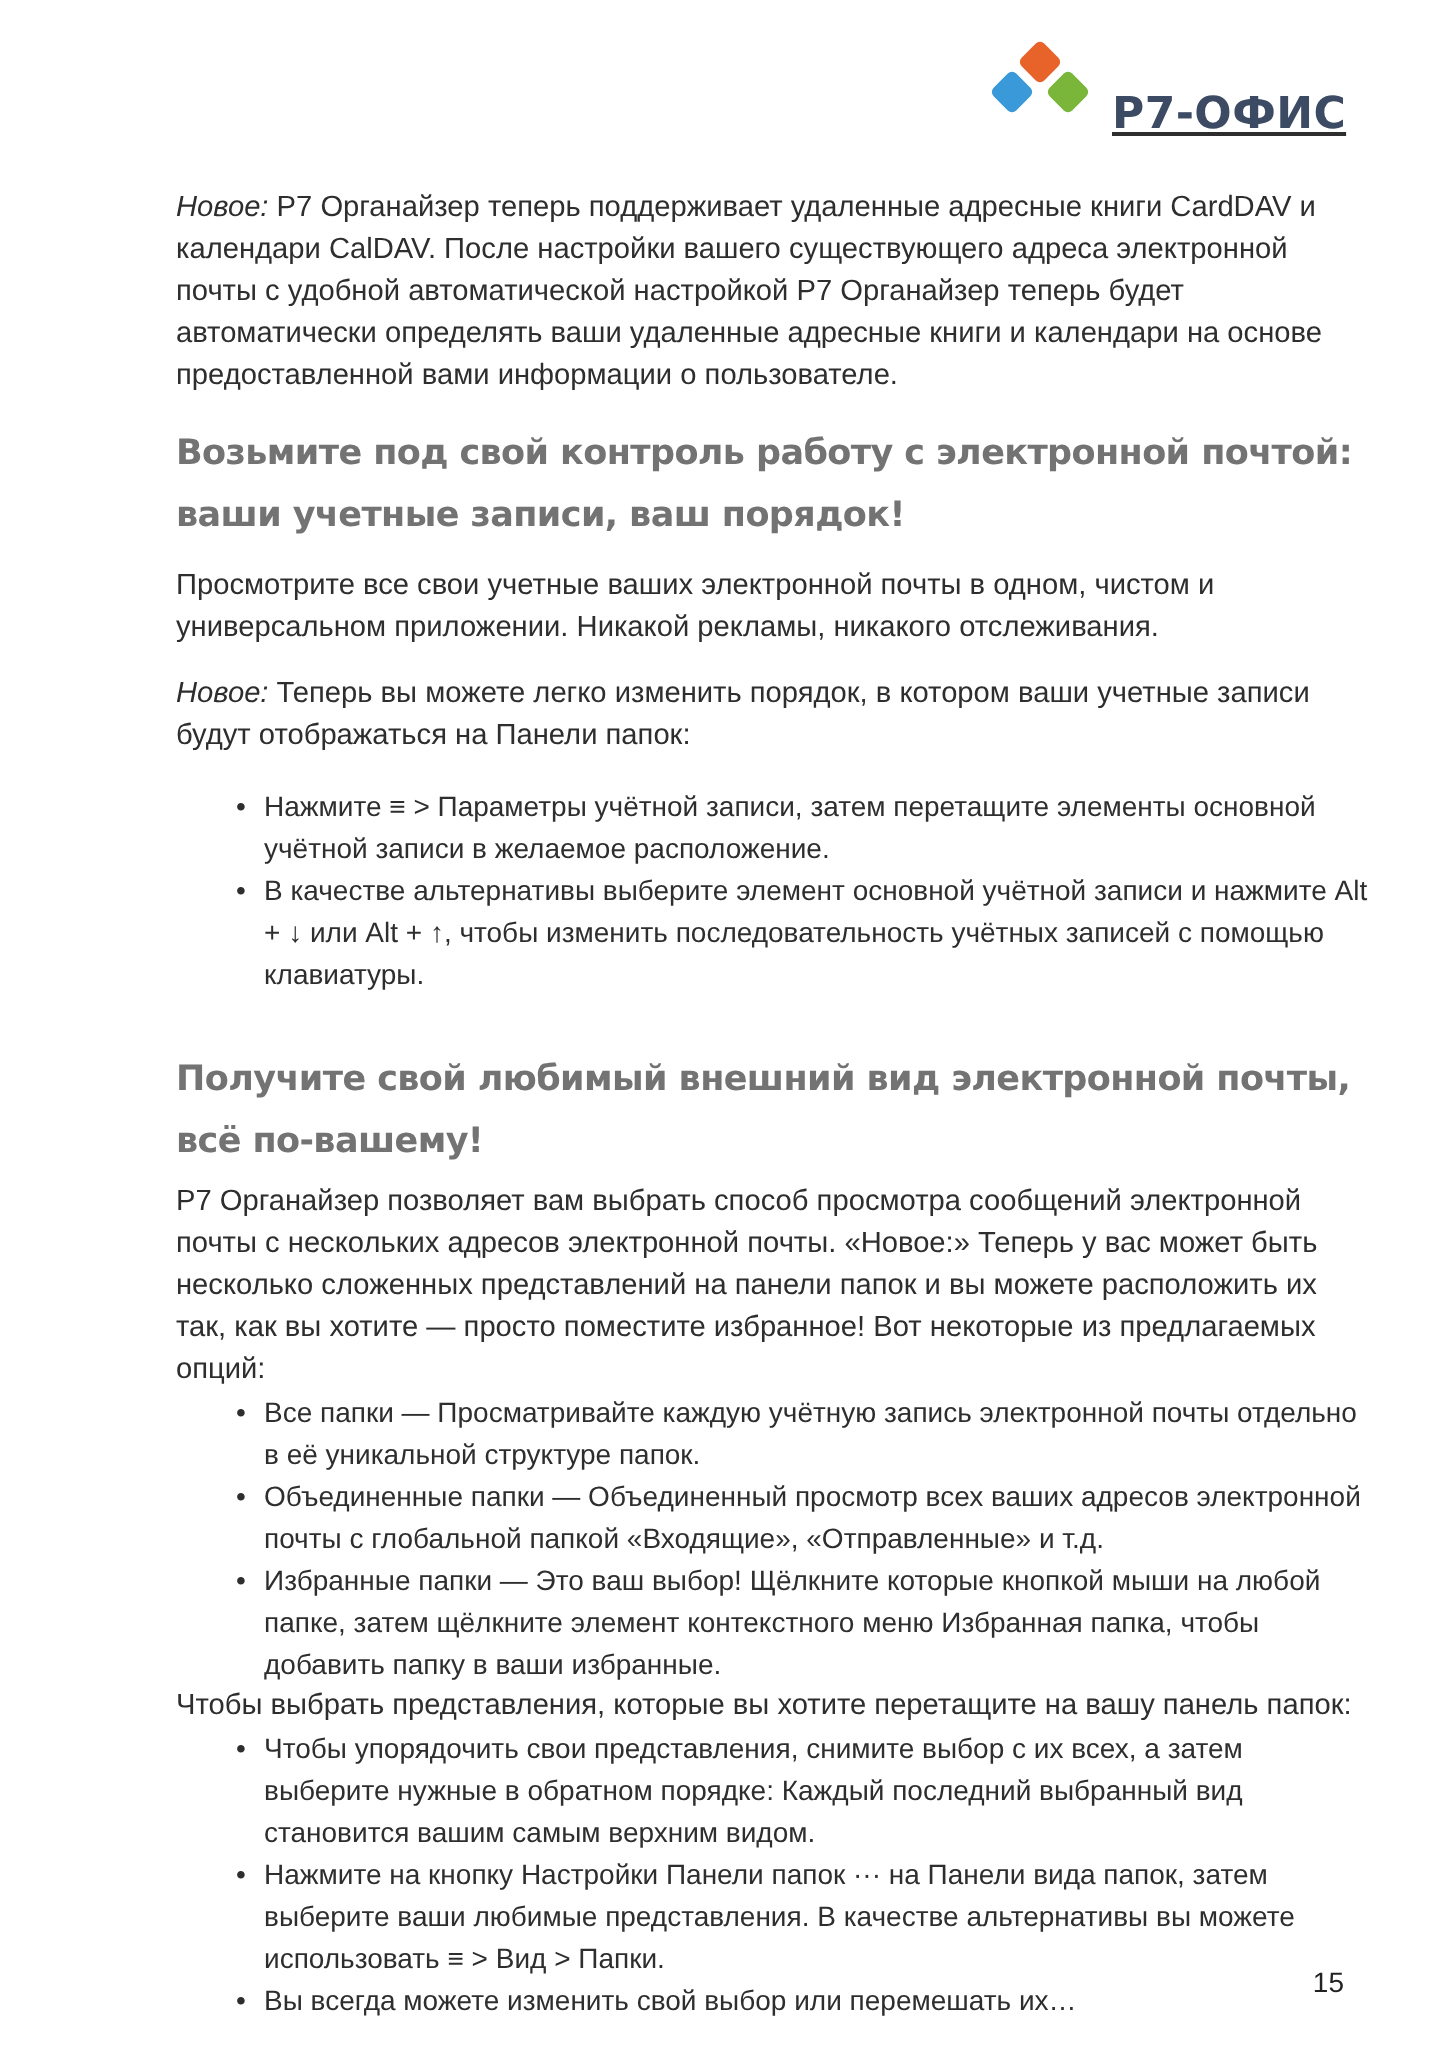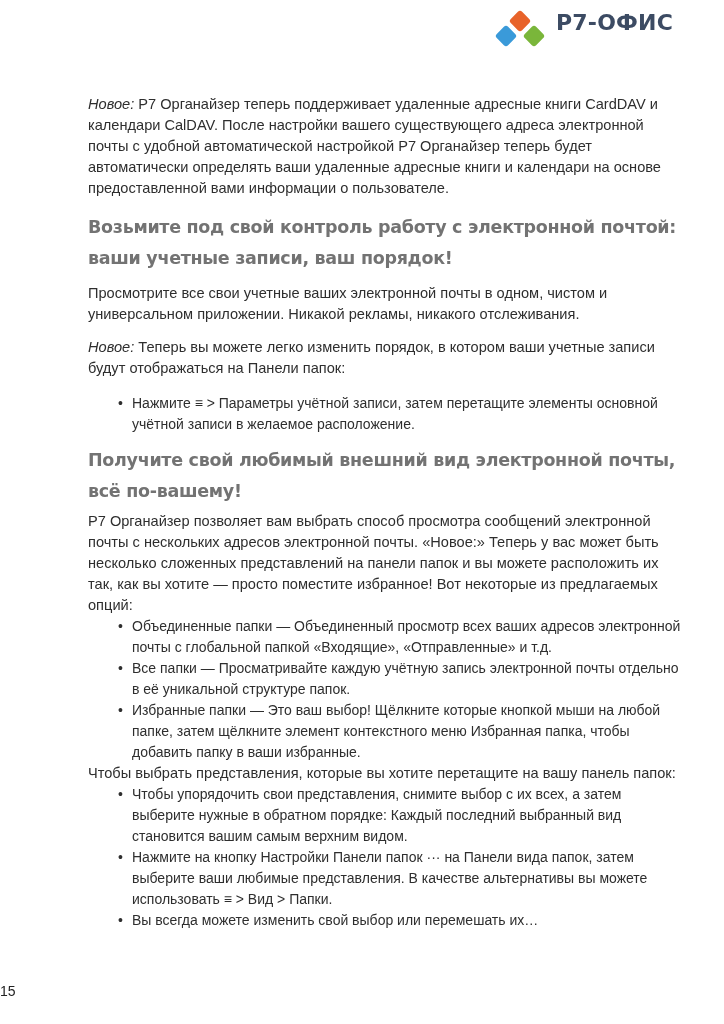--- a/index.html
+++ b/index.html
@@ -1,31 +1,31 @@
 <!DOCTYPE html>
 <html><head>
 <meta charset="utf-8">
 <style>
   html, body { margin: 0; padding: 0; background: #ffffff; }
   body { width: 724px; height: 1024px; position: relative; overflow: hidden;
          font-family: "Liberation Sans", sans-serif; color: #2e2e2e; }
   .logo { position: absolute; left: 490px; top: 10px; width: 190px; height: 60px;
-          display: flex; align-items: flex-start; }
+          display: flex; align-items: flex-end; text-decoration: underline; }
   .logo svg { width: 60px; height: 50px; }
   .logo-text { font-family: "DejaVu Sans", sans-serif; font-weight: bold; font-size: 22px;
                color: #3c4b63; margin-left: 6px; letter-spacing: 0.2px; }
   .content { position: absolute; left: 88px; top: 94px; width: 596px; }
   p { margin: 0; font-size: 14.6px; line-height: 21px; }
   .b { font-weight: normal; font-style: italic; }
   h2 { margin: 0; font-family: "DejaVu Sans", sans-serif; font-weight: bold;
        font-size: 17.5px; line-height: 31px; color: #737373; letter-spacing: -0.3px; }
   ul { margin: 0; padding: 0; list-style: none; }
   li { position: relative; padding-left: 44px; font-size: 14px; line-height: 21px; }
   li::before { content: "\2022"; position: absolute; left: 30px; top: 0; font-size: 14px; }
-  .page-num { position: absolute; left: 0; width: 672px; top: 983px; text-align: left;
+  .page-num { position: absolute; left: 0; width: 672px; top: 983px; text-align: right;
               font-size: 14px; color: #222; }
 </style>
 </head>
 <body>
 
 <div class="logo">
   <svg viewBox="0 0 60 50">
     <rect x="22" y="3" width="16" height="16" rx="3" transform="rotate(45 30 11)" fill="#e8632a"></rect>
     <rect x="8" y="18" width="16" height="16" rx="3" transform="rotate(45 16 26)" fill="#3a9ad9"></rect>
     <rect x="36" y="18" width="16" height="16" rx="3" transform="rotate(45 44 26)" fill="#7ab63a"></rect>
@@ -34,27 +34,28 @@
 </div>
 
 <div class="content">
   <p><span class="b">Новое:</span><span> Р7 Органайзер теперь поддерживает удаленные адресные книги CardDAV и календари CalDAV. После настройки вашего существующего адреса электронной почты с удобной автоматической настройкой Р7 Органайзер теперь будет автоматически определять ваши удаленные адресные книги и календари на основе предоставленной вами информации о пользователе.</span></p>
 
   <h2 style="margin-top:13px;">Возьмите под свой контроль работу с электронной почтой: ваши учетные записи, ваш порядок!</h2>
   <p style="margin-top:9px;">Просмотрите все свои учетные ваших электронной почты в одном, чистом и универсальном приложении. Никакой рекламы, никакого отслеживания.</p>
   <p style="margin-top:12px;"><span class="b">Новое:</span><span> Теперь вы можете легко изменить порядок, в котором ваши учетные записи будут отображаться на Панели папок:</span></p>
   <ul style="margin-top:14px;">
     <li>Нажмите ≡ &gt; Параметры учётной записи, затем перетащите элементы основной учётной записи в желаемое расположение.</li>
+    <li>В качестве альтернативы выберите элемент основной учётной записи и нажмите Alt + ↓ или Alt + ↑, чтобы изменить последовательность учётных записей с помощью клавиатуры.</li>
   </ul>
 
-  <h2 style="margin-top:10px;">Получите свой любимый внешний вид электронной почты, всё по-вашему!</h2>
+  <h2 style="margin-top:27px;">Получите свой любимый внешний вид электронной почты, всё по-вашему!</h2>
   <p style="margin-top:4px;">Р7 Органайзер позволяет вам выбрать способ просмотра сообщений электронной почты с нескольких адресов электронной почты. «Новое:» Теперь у вас может быть несколько сложенных представлений на панели папок и вы можете расположить их так, как вы хотите — просто поместите избранное! Вот некоторые из предлагаемых опций:</p>
   <ul>
+    <li>Все папки — Просматривайте каждую учётную запись электронной почты отдельно в её уникальной структуре папок.</li>
     <li>Объединенные папки — Объединенный просмотр всех ваших адресов электронной почты с глобальной папкой «Входящие», «Отправленные» и т.д.</li>
-    <li>Все папки — Просматривайте каждую учётную запись электронной почты отдельно в её уникальной структуре папок.</li>
     <li>Избранные папки — Это ваш выбор! Щёлкните которые кнопкой мыши на любой папке, затем щёлкните элемент контекстного меню Избранная папка, чтобы добавить папку в ваши избранные.</li>
   </ul>
   <p>Чтобы выбрать представления, которые вы хотите перетащите на вашу панель папок:</p>
   <ul>
     <li>Чтобы упорядочить свои представления, снимите выбор с их всех, а затем выберите нужные в обратном порядке: Каждый последний выбранный вид становится вашим самым верхним видом.</li>
     <li>Нажмите на кнопку Настройки Панели папок ··· на Панели вида папок, затем выберите ваши любимые представления. В качестве альтернативы вы можете использовать ≡ &gt; Вид &gt; Папки.</li>
     <li>Вы всегда можете изменить свой выбор или перемешать их…</li>
   </ul>
 </div>
 

